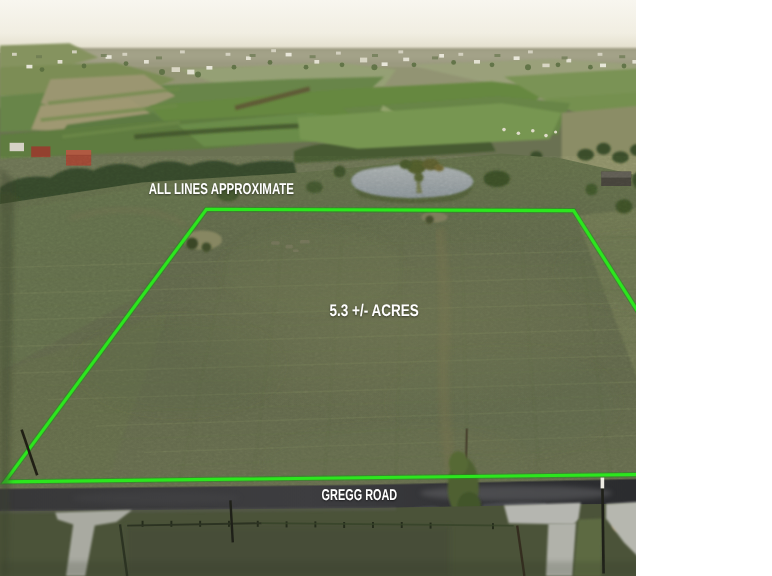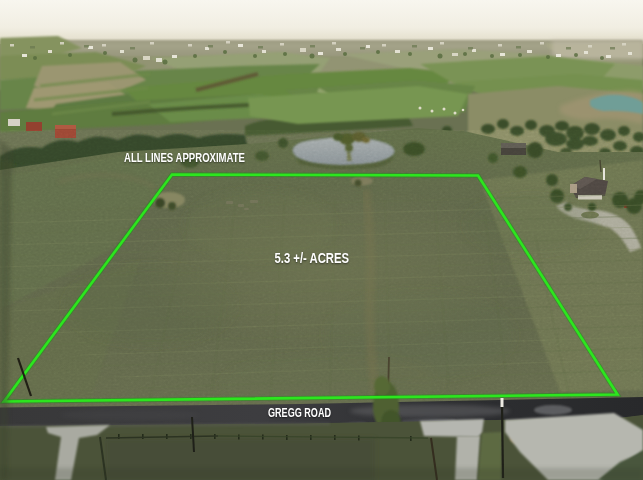--- a/index.html
+++ b/index.html
@@ -1,16 +1,16 @@
 <!DOCTYPE html>
 <html><head>
 <meta charset="utf-8">
 <style>
 html,body{margin:0;padding:0;background:#fff;}
-#stage{position:relative;width:643px;height:480px;overflow:hidden;font-family:"Liberation Sans",sans-serif;}
+#stage{position:relative;width:530px;height:480px;overflow:hidden;font-family:"Liberation Sans",sans-serif;}
 svg{display:block;}
 </style>
 </head>
 <body>
 <div id="stage">
 <svg width="643" height="480" viewBox="0 0 643 480" xmlns="http://www.w3.org/2000/svg">
 <defs>
   <linearGradient id="skyg" x1="0" y1="0" x2="0" y2="1">
     <stop offset="0" stop-color="#f8f6ef"></stop>
     <stop offset="0.6" stop-color="#f1eee2"></stop>

